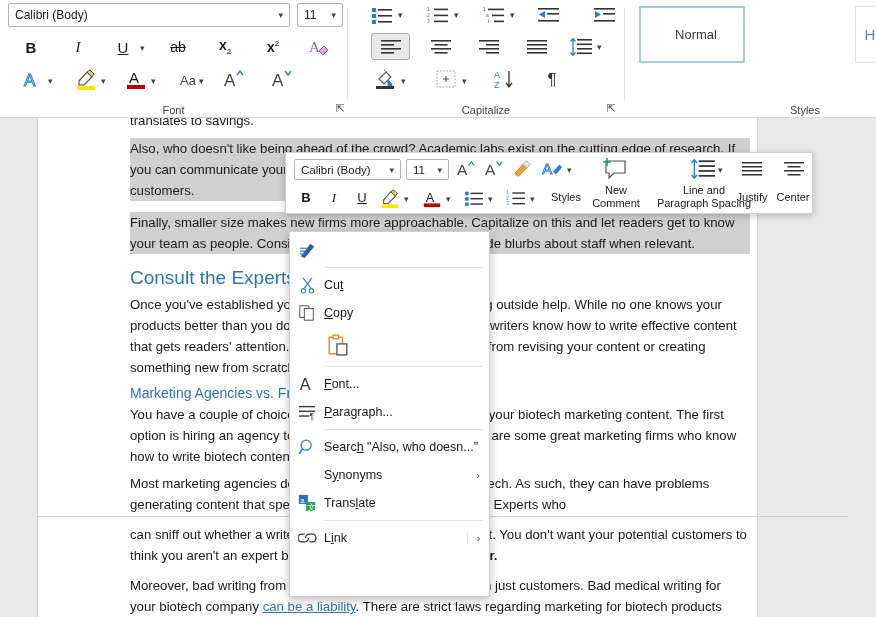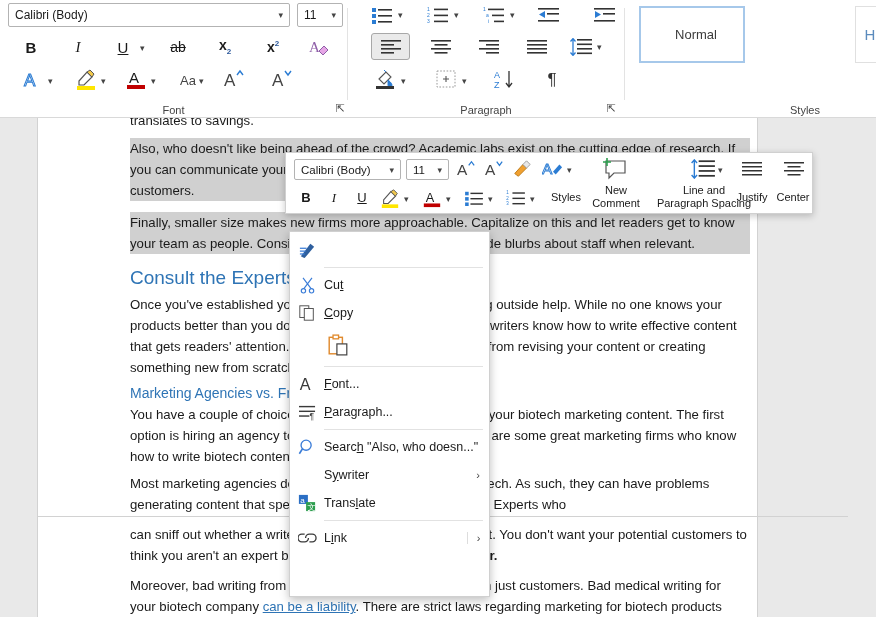--- a/index.html
+++ b/index.html
@@ -344,21 +344,21 @@
         <text x="1" y="10" font-size="9" fill="#2b7cd3" font-family="Liberation Sans, sans-serif">A</text>
         <text x="1" y="20" font-size="9" fill="#2b7cd3" font-family="Liberation Sans, sans-serif">Z</text>
         <path d="M16 3 L16 18 M13 15 L16 19 L19 15" fill="none" stroke="#333" stroke-width="1.3"></path>
       </svg>
       </div>
 
     <div class="btn" style="left:190px;top:66px;width:28px;height:26px;">
       <span class="ic" style="font-size:17px;color:#333;">¶</span>
       </div>
 
-    <div class="glabel">Paragraph</div>
+    <div class="glabel">Capitalize</div>
     <div class="launcher" style="left:256px;">⇱</div>
   </div>
 
   <div class="gsep" style="left:624px;"></div>
 
   <div class="rgroup" style="left:625px;width:251px;">
     <div class="stylebox active" style="left:14px;top:6px;width:106px;height:57px;">
       <span>Normal</span>
     </div>
     <div class="stylebox head" style="left:230px;top:6px;width:106px;height:57px;">
@@ -618,21 +618,21 @@
       <svg width="18" height="18" viewBox="0 0 20 20">
         <circle cx="9" cy="8" r="5.6" fill="none" stroke="#3b7dd8" stroke-width="1.5"></circle>
         <path d="M5 12 L1.5 17.5" stroke="#3b7dd8" stroke-width="1.8"></path>
       </svg>
       </span>
     <span class="mtx"><span>Searc</span><u class="acc">h</u><span> "Also, who doesn..."</span></span>
   </div>
 
   <div class="mi">
     <span class="mic"></span>
-    <span class="mtx"><span>S</span><u class="acc">y</u><span>writer</span></span>
+    <span class="mtx"><span>S</span><u class="acc">y</u><span>nonyms</span></span>
     <span class="msub">›</span>
   </div>
 
   <div class="mi">
     <span class="mic">
       <svg width="18" height="18" viewBox="0 0 20 20">
         <rect x="1" y="1" width="10" height="10" fill="#2b6fc4"></rect>
         <text x="2.5" y="10" font-size="9" fill="#fff" font-family="Liberation Sans, sans-serif">a</text>
         <rect x="9" y="9" width="10" height="10" fill="#2e9e4f"></rect>
         <text x="10.5" y="18" font-size="9" fill="#fff" font-family="Liberation Sans, sans-serif">文</text>

